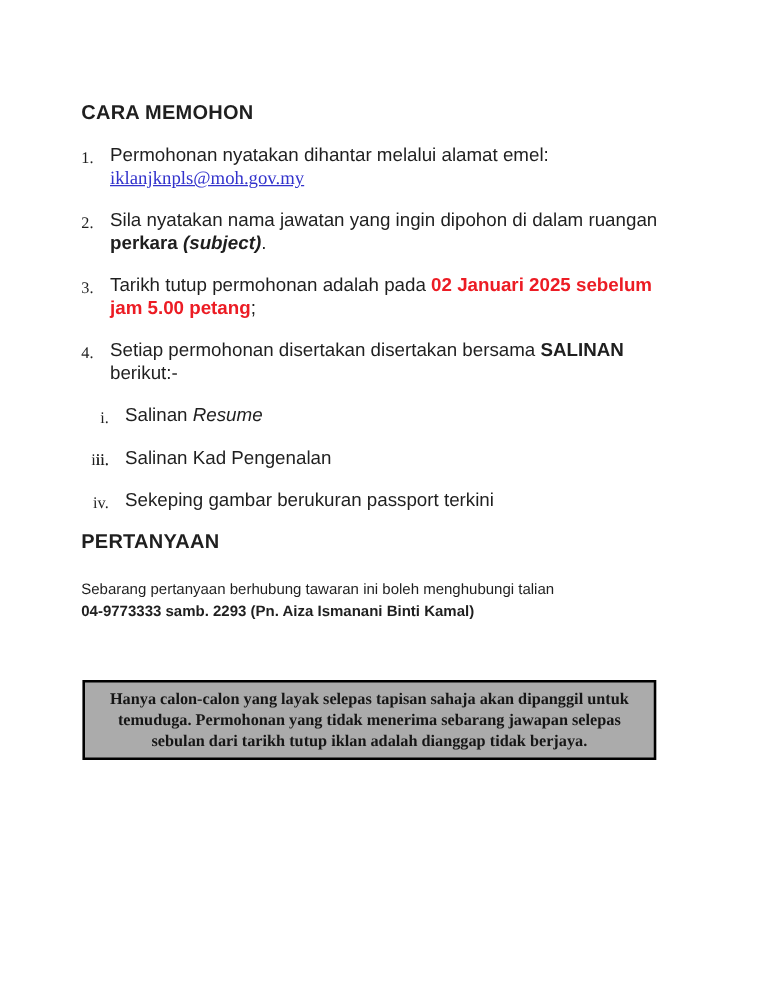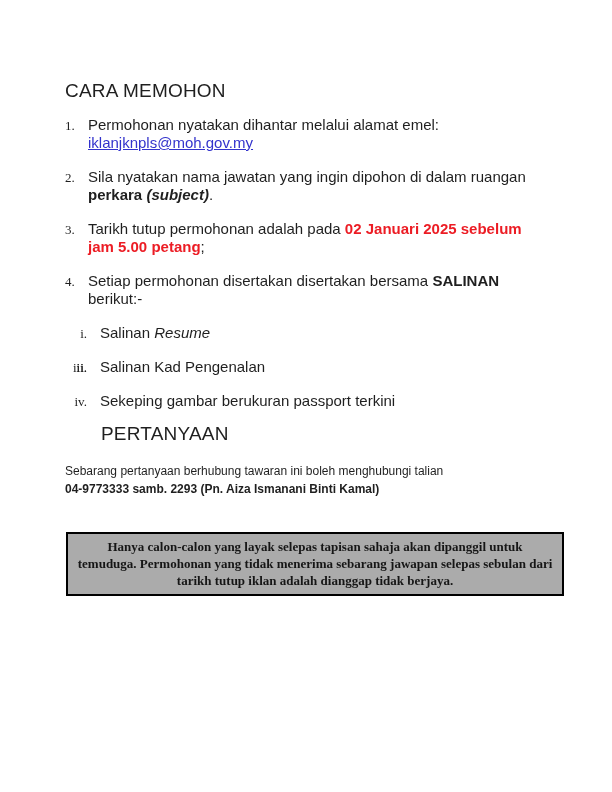--- a/index.html
+++ b/index.html
@@ -6,25 +6,25 @@
   html, body { background: #ffffff; }
   body {
     width: 612px; height: 792px;
     position: relative; overflow: hidden;
     font-family: "Liberation Sans", sans-serif;
     color: var(--text-color, #1f1f1f);
   }
   .content { padding: 83px 65px 0 65px; }
 
   .doc-heading {
-    font-size: 19px; line-height: 15px; font-weight: normal;
+    font-size: 16px; line-height: 15px; font-weight: bold;
     letter-spacing: 0.2px;
   }
   .h-cara { margin-bottom: 18px; }
-  .h-pertanyaan { margin-top: 4px; margin-bottom: 21px; margin-left: 36px; }
+  .h-pertanyaan { margin-top: 4px; margin-bottom: 21px; }
 
   ol, ul { list-style: none; }
 
   .main-item {
     position: relative; padding-left: 23px;
     font-size: 15px; line-height: 18px;
     margin-bottom: 16px;
   }
   .main-item .num {
     position: absolute; left: 0; top: 2px;
@@ -43,28 +43,29 @@
     text-align: right;
     font-family: "Liberation Serif", serif;
     font-size: 13px; line-height: 16px;
   }
 
   b { font-weight: bold; }
   .email-link {
     color: var(--link-blue, #3333cc);
     text-decoration: underline;
     cursor: pointer;
+    font-family: Liberation Serif, serif;
   }
   .red-bold { color: var(--alert-red, #ec1c24); font-weight: bold; }
 
   .enquiry-para { font-size: 12px; line-height: 18px; }
 
   .notice-box {
-    margin-top: 34px; margin-left: 1px;
-    width: 498px;
+    margin-top: 46px; margin-left: 1px;
+    width: 459px;
     background: var(--box-bg, #ababab);
     border: 2px solid var(--box-border, #000000);
     padding: 4px 9px 5px 9px;
   }
   .notice-box p {
     font-family: "Liberation Serif", serif;
     font-size: 13px; line-height: 17px;
     font-weight: bold; text-align: center;
     color: #161616;
   }

